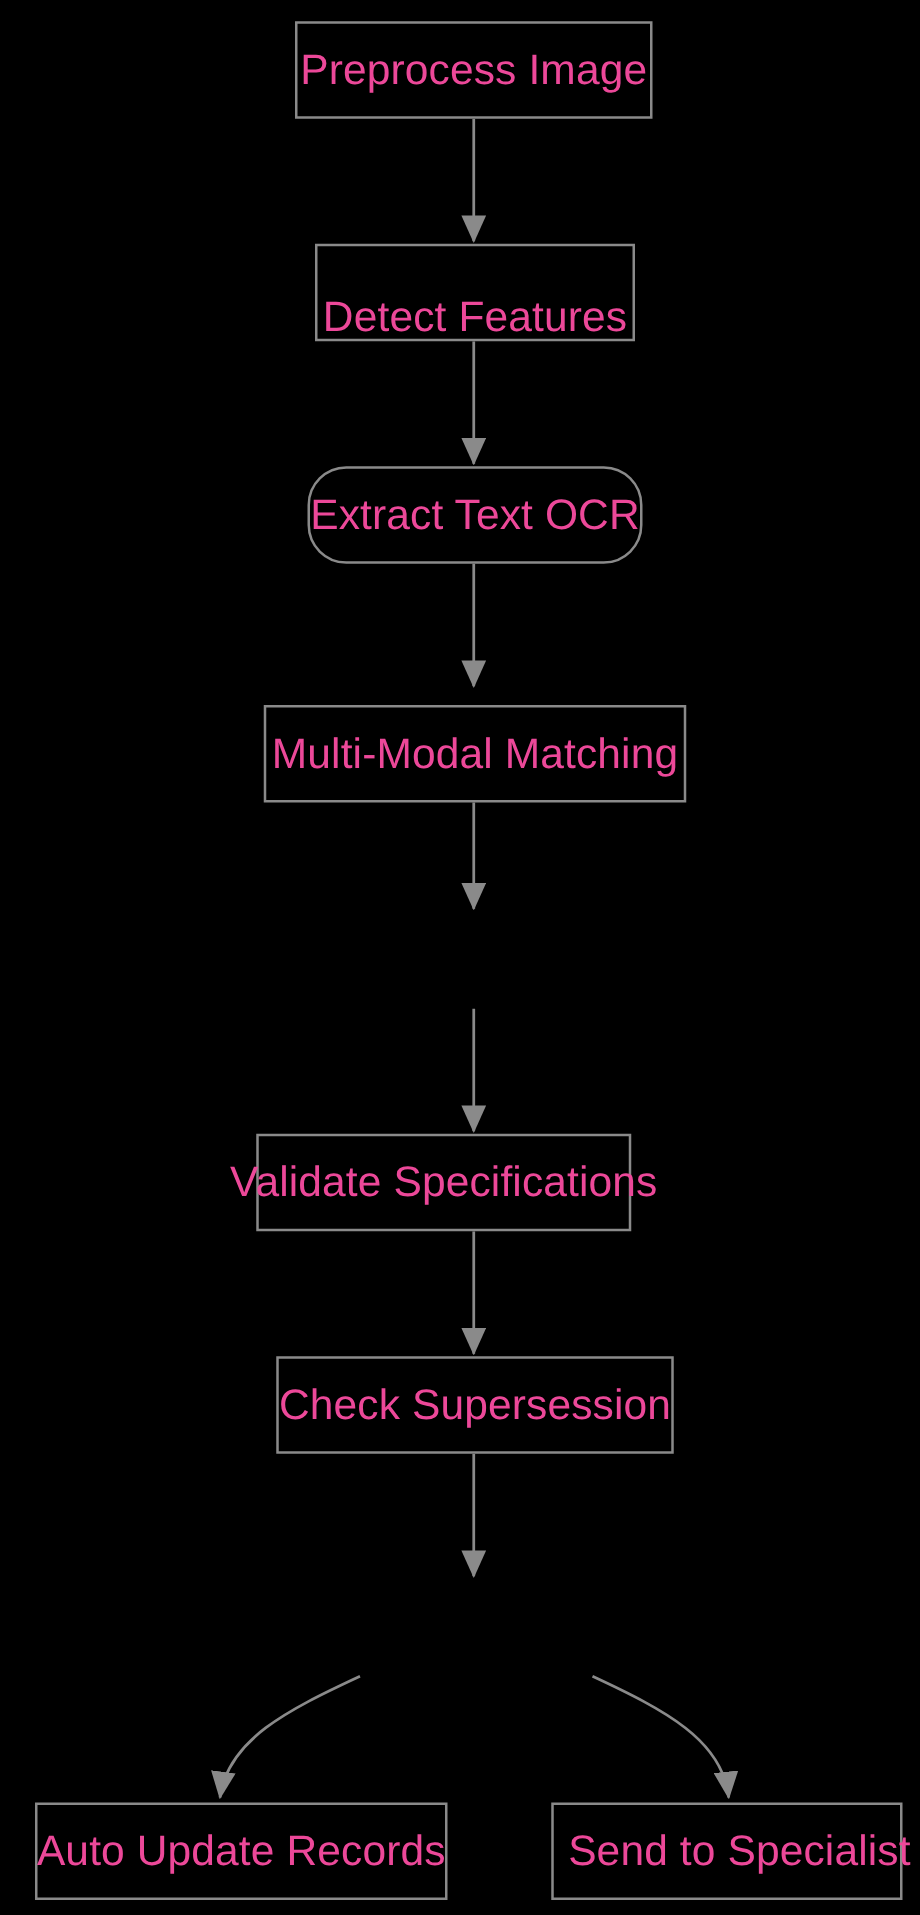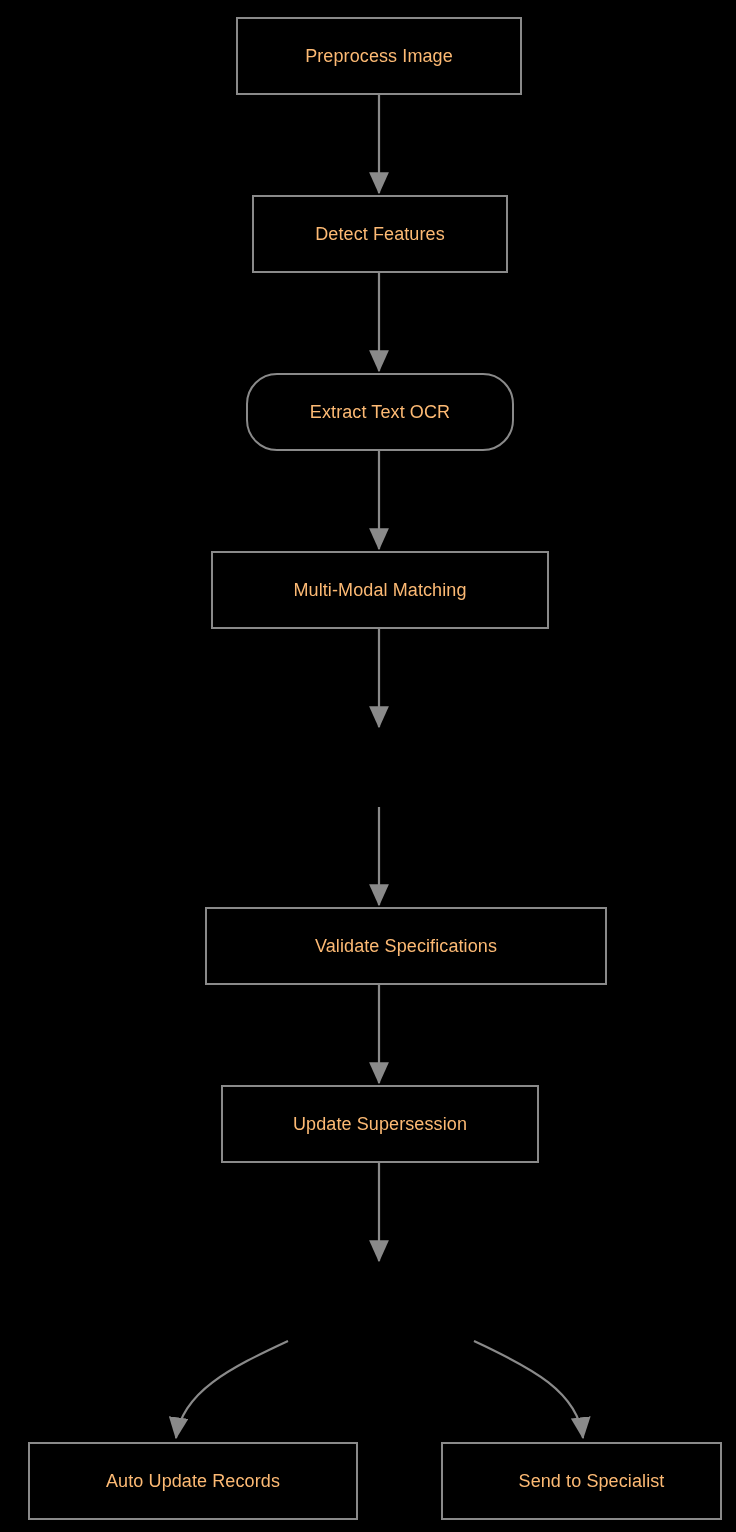--- a/index.html
+++ b/index.html
@@ -35,35 +35,35 @@
     position: absolute;
     box-sizing: border-box;
     border: 2px solid #8a8a8a;
     background: #000000;
     display: flex;
     align-items: center;
     justify-content: center;
     height: 78px;
   }
   .node-label {
-    color: #fdba74;
-    font-size: 18px;
+    color: #ec4899;
+    font-size: 34px;
     font-weight: 400;
     line-height: 1;
     letter-spacing: 0.1px;
     white-space: nowrap;
     font-family: "Liberation Sans", "DejaVu Sans", sans-serif;
   }
   
   #node-preprocess-image      { left: 236px; top: 17px;   width: 286px; }
-  #node-detect-features       { left: 252px; top: 195px;  width: 256px; }
+  #node-detect-features       { left: 252px; top: 195px;  width: 256px; align-items: flex-end; }
   #node-extract-text-ocr      { left: 246px; top: 373px;  width: 268px; border-radius: 31px; }
-  #node-multi-modal-matching  { left: 211px; top: 551px;  width: 338px; }
+  #node-multi-modal-matching  { left: 211px; top: 564px;  width: 338px; }
   #node-identify-manufacturer { left: 241px; top: 729px;  width: 304px; }
-  #node-validate-specs        { left: 205px; top: 907px;  width: 402px; }
+  #node-validate-specs        { left: 205px; top: 907px;  width: 300px; }
   #node-check-supersession    { left: 221px; top: 1085px; width: 318px; }
   #node-confidence-gate       { left: 246px; top: 1263px; width: 268px; }
   #node-auto-update-records   { left: 28px;  top: 1442px; width: 330px; }
   #node-send-to-specialist    { left: 441px; top: 1442px; width: 281px; padding-left: 20px; }
 </style>
 </head>
 <body>
 
 <div id="diagram-root">
 
@@ -108,21 +108,21 @@
   <div class="node" id="node-multi-modal-matching">
     <span class="node-label">Multi-Modal Matching</span>
   </div>
 
 
   <div class="node" id="node-validate-specs">
     <span class="node-label">Validate Specifications</span>
   </div>
 
   <div class="node" id="node-check-supersession">
-    <span class="node-label">Update Supersession</span>
+    <span class="node-label">Check Supersession</span>
   </div>
 
 
   <div class="node" id="node-auto-update-records">
     <span class="node-label">Auto Update Records</span>
   </div>
 
   <div class="node" id="node-send-to-specialist">
     <span class="node-label">Send to Specialist</span>
   </div>

